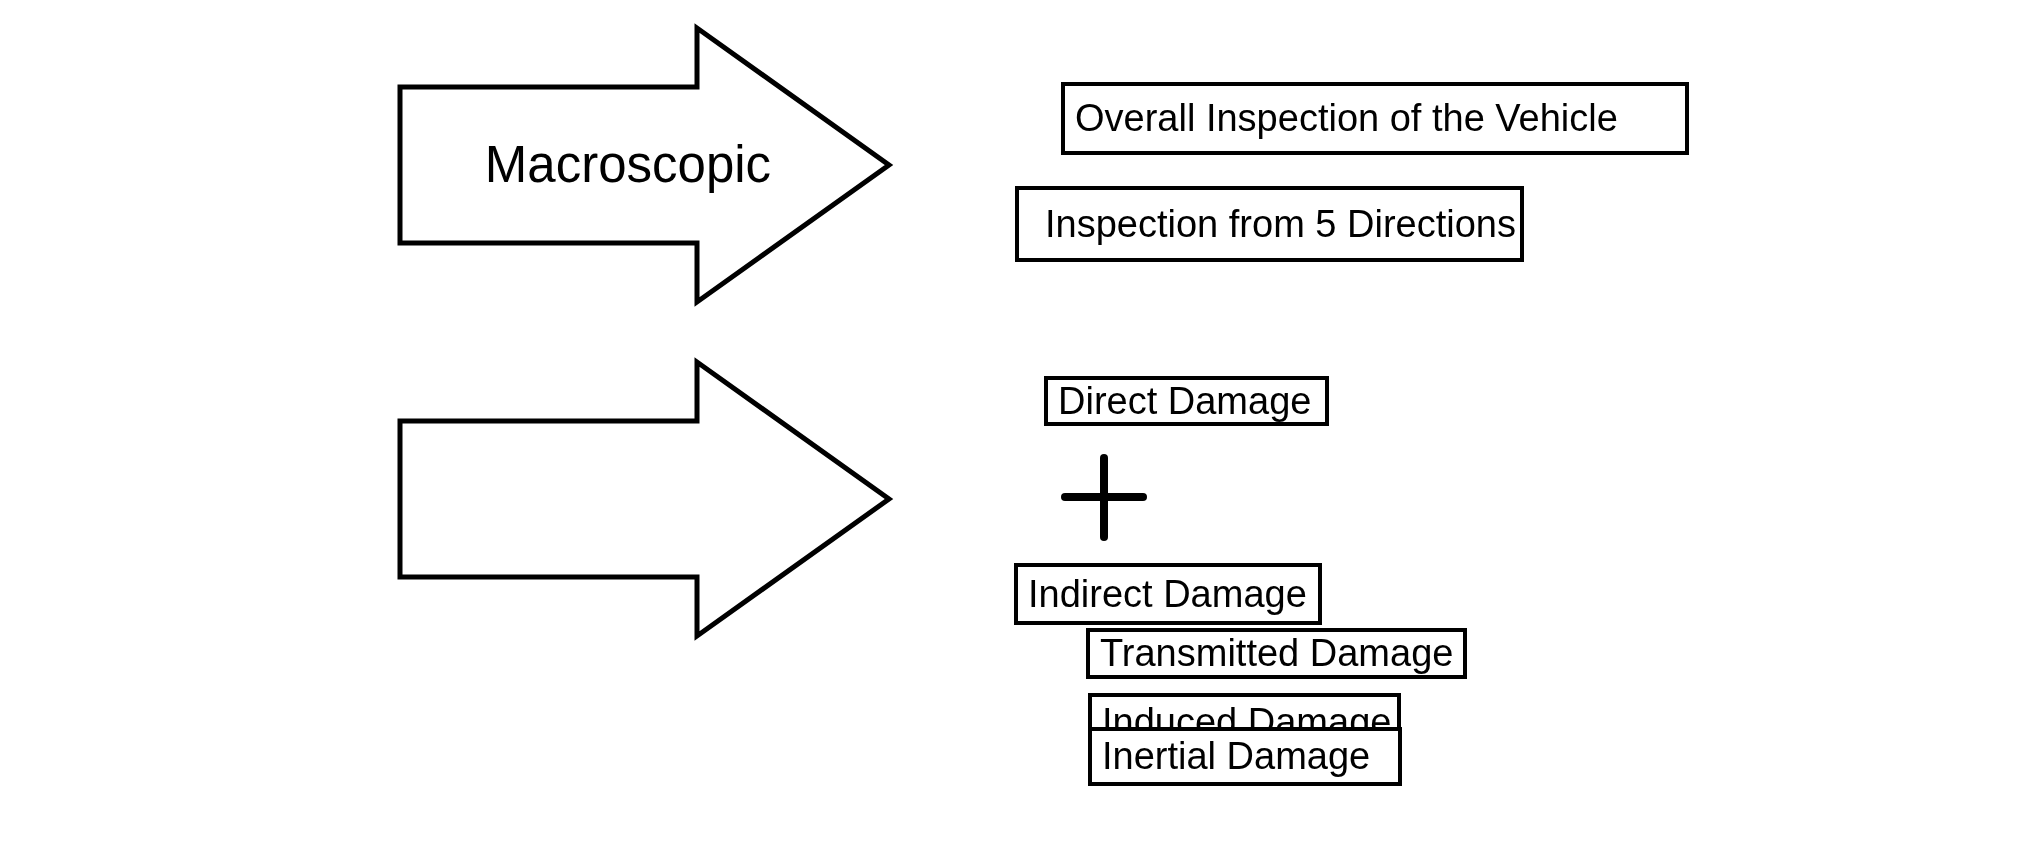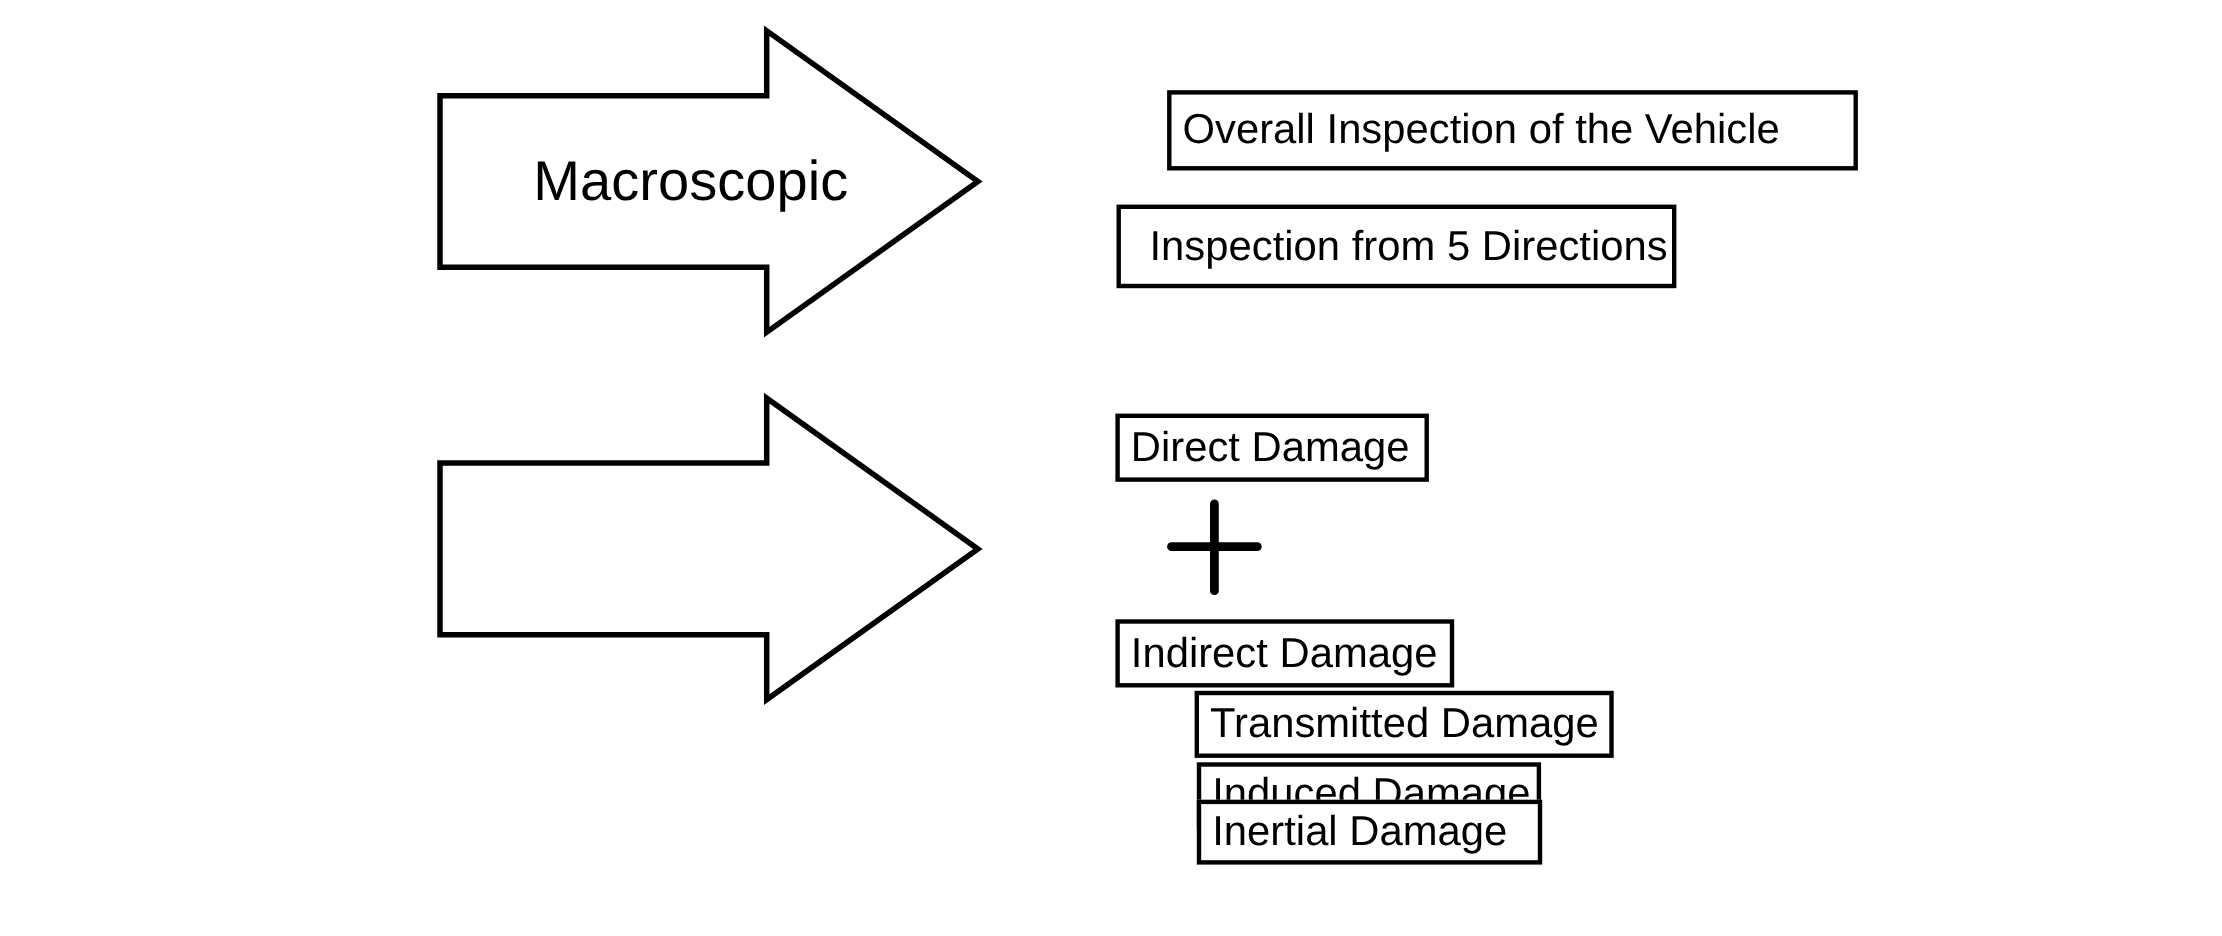--- a/index.html
+++ b/index.html
@@ -70,23 +70,23 @@
     </g>
   </svg>
 
   <div class="arrow-label" style="left:448px; top:135px;">Macroscopic</div>
 
 
   <div class="tbox" style="left:1015px; top:82px; width:628px; height:73px;margin-left:46px;">Overall Inspection of the Vehicle</div>
 
   <div class="tbox" style="left:1015px; top:186px; width:509px; height:76px;padding-left:26px;">Inspection from 5 Directions</div>
 
-  <div class="tbox" style="left:1014px; top:376px; width:285px; height:62px;">Direct Damage</div>
+  <div class="tbox" style="left:1044px; top:376px; width:285px; height:50px;">Direct Damage</div>
 
   <div class="tbox" style="left:1014px; top:563px; width:308px; height:62px;">Indirect Damage</div>
 
-  <div class="tbox" style="left:1086px; top:628px; width:381px; height:61px;">Transmitted Damage</div>
+  <div class="tbox" style="left:1086px; top:628px; width:381px; height:51px;">Transmitted Damage</div>
 
   <div class="tbox" style="left:1088px; top:693px; width:313px; height:59px;">Induced Damage</div>
 
   <div class="tbox" style="left:1088px; top:727px; width:314px; height:59px;">Inertial Damage</div>
 
 </div>
 
 </body></html>

